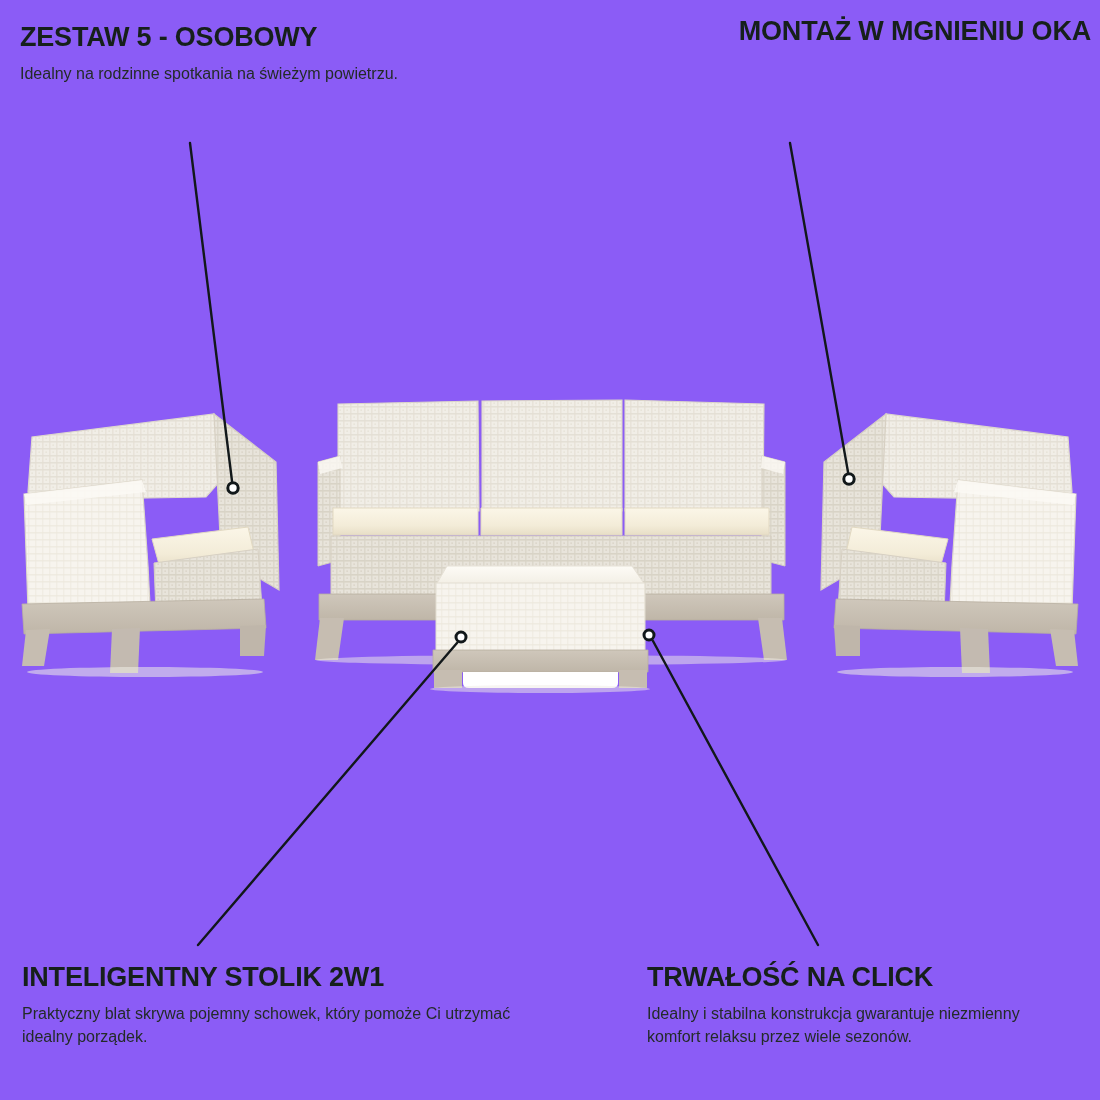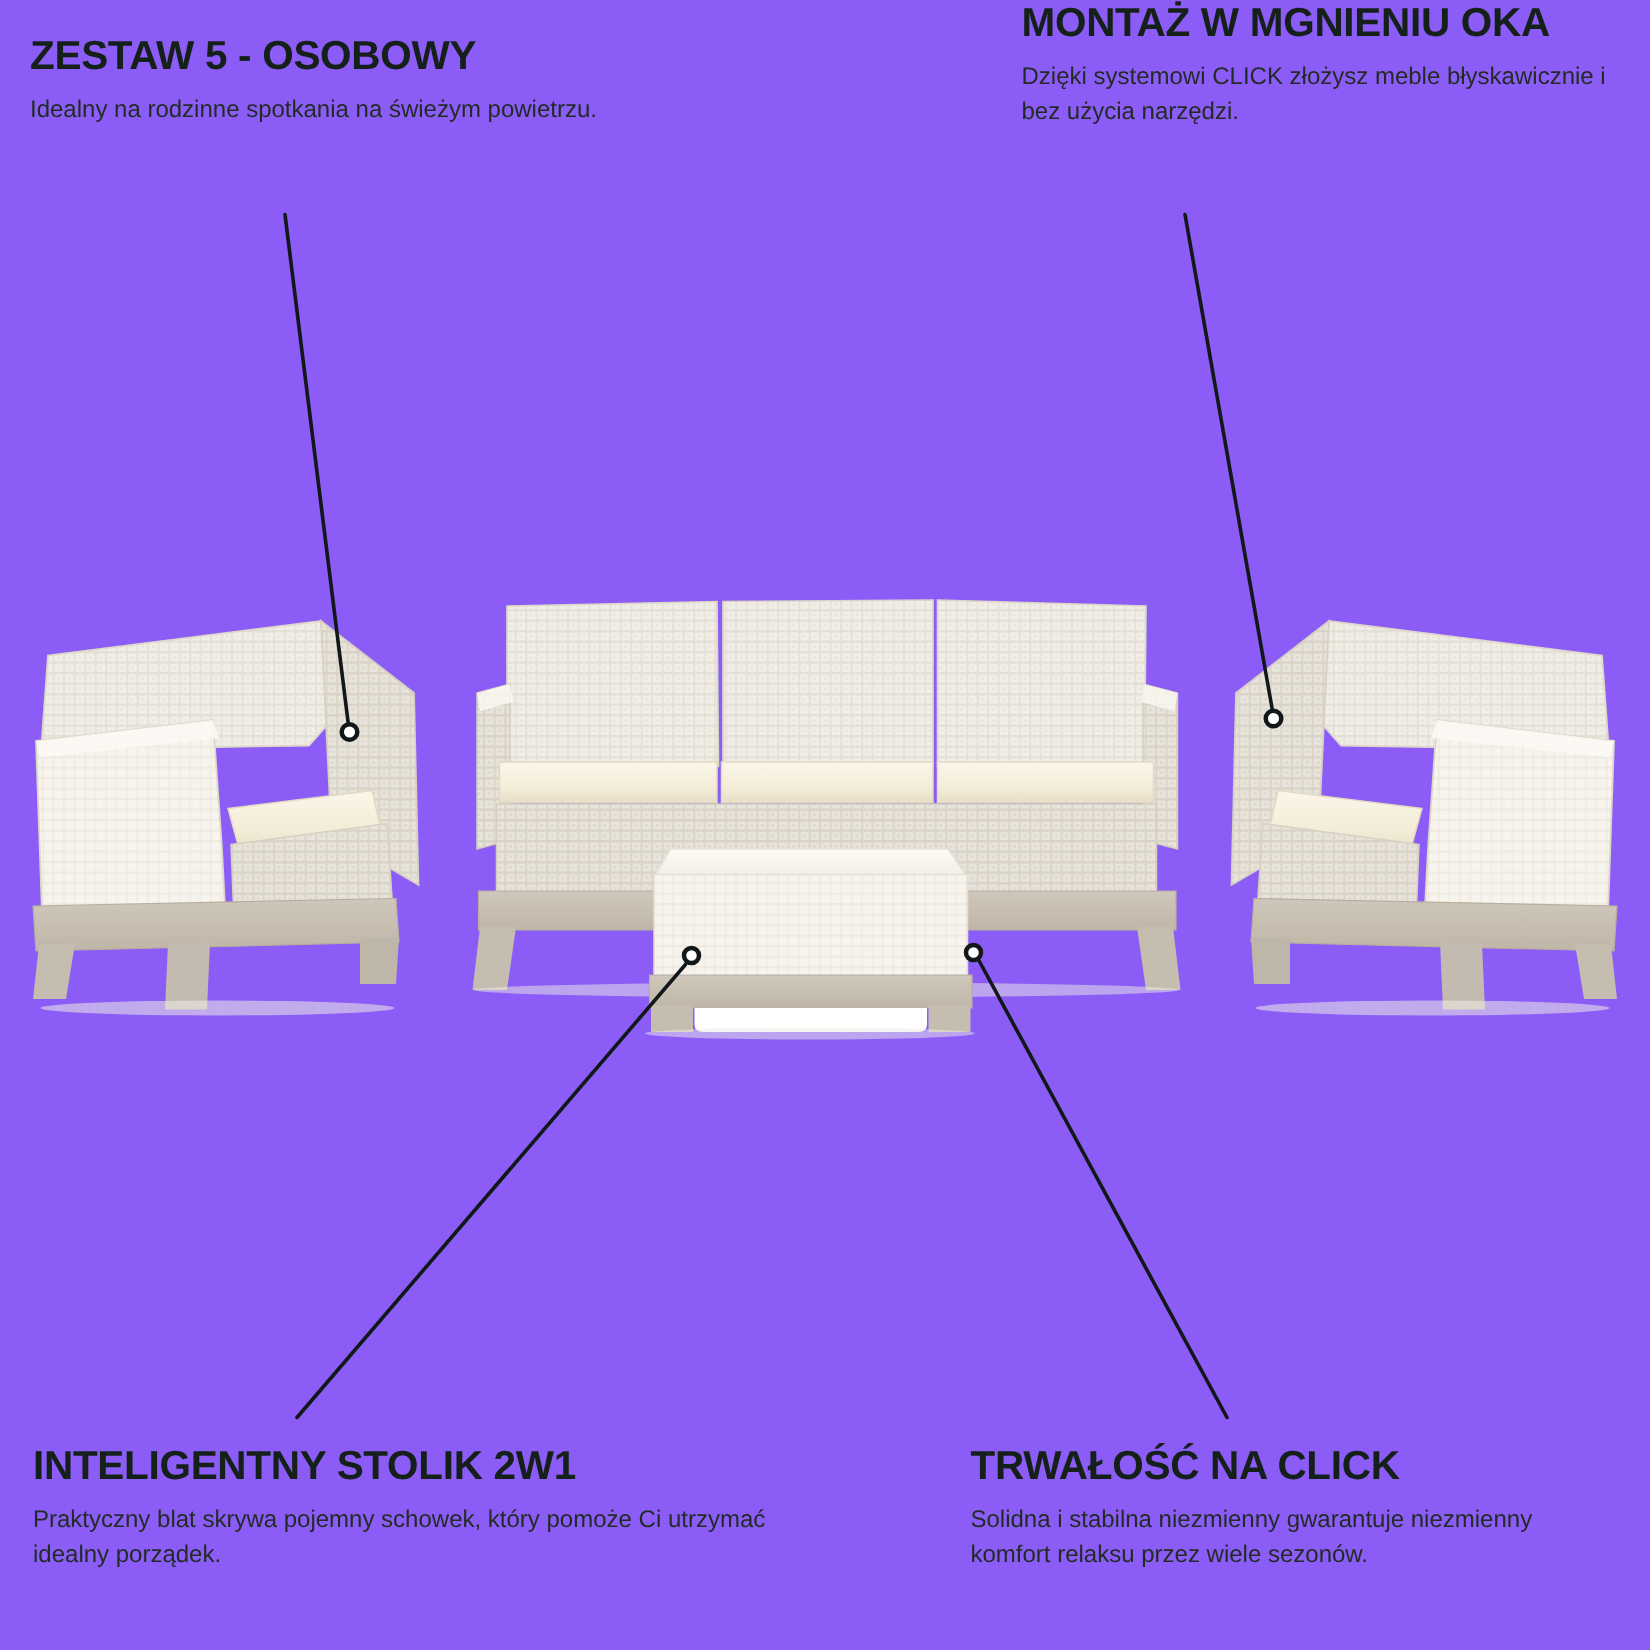--- a/index.html
+++ b/index.html
@@ -35,21 +35,21 @@
   .callout-body {
     font-family: "Liberation Sans", sans-serif;
     font-weight: 400;
     font-size: 16px;
     color: #232b27;
     line-height: 1.42;
     margin-top: 11px;
   }
 
   #callout-top-left   { left: 20px;  top: 22px;  width: 470px; }
-  #callout-top-right  { left: 681px; top: 0;  width: 410px; }
+  #callout-top-right  { left: 681px; top: 16px;  width: 410px; text-align: right; }
   #callout-bottom-left{ left: 22px;  top: 962px; width: 500px; }
   #callout-bottom-right{left: 647px; top: 962px; width: 430px; }
 
   
   .leaders {
     position: absolute;
     inset: 0;
     width: 1100px;
     height: 1100px;
     pointer-events: none;
@@ -196,26 +196,25 @@
     </g>
   </svg>
 
   <div class="callout" id="callout-top-left">
     <div class="callout-title">ZESTAW 5 - OSOBOWY</div>
     <div class="callout-body">Idealny na rodzinne spotkania na świeżym powietrzu.</div>
   </div>
 
   <div class="callout" id="callout-top-right">
     <div class="callout-title">MONTAŻ W MGNIENIU OKA</div>
-    <div class="callout-body">Dzięki systemowi CLICK złożysz meble błyskawicznie i bez użycia narzędzi.</div>
   </div>
 
   <div class="callout" id="callout-bottom-left">
     <div class="callout-title">INTELIGENTNY STOLIK 2W1</div>
     <div class="callout-body">Praktyczny blat skrywa pojemny schowek, który pomoże Ci utrzymać idealny porządek.</div>
   </div>
 
   <div class="callout" id="callout-bottom-right">
     <div class="callout-title">TRWAŁOŚĆ NA CLICK</div>
-    <div class="callout-body">Solidna i stabilna niezmienny gwarantuje niezmienny komfort relaksu przez wiele sezonów.</div>
+    <div class="callout-body">Idealny i stabilna konstrukcja gwarantuje niezmienny komfort relaksu przez wiele sezonów.</div>
   </div>
 
 </div>
 
 </body></html>

